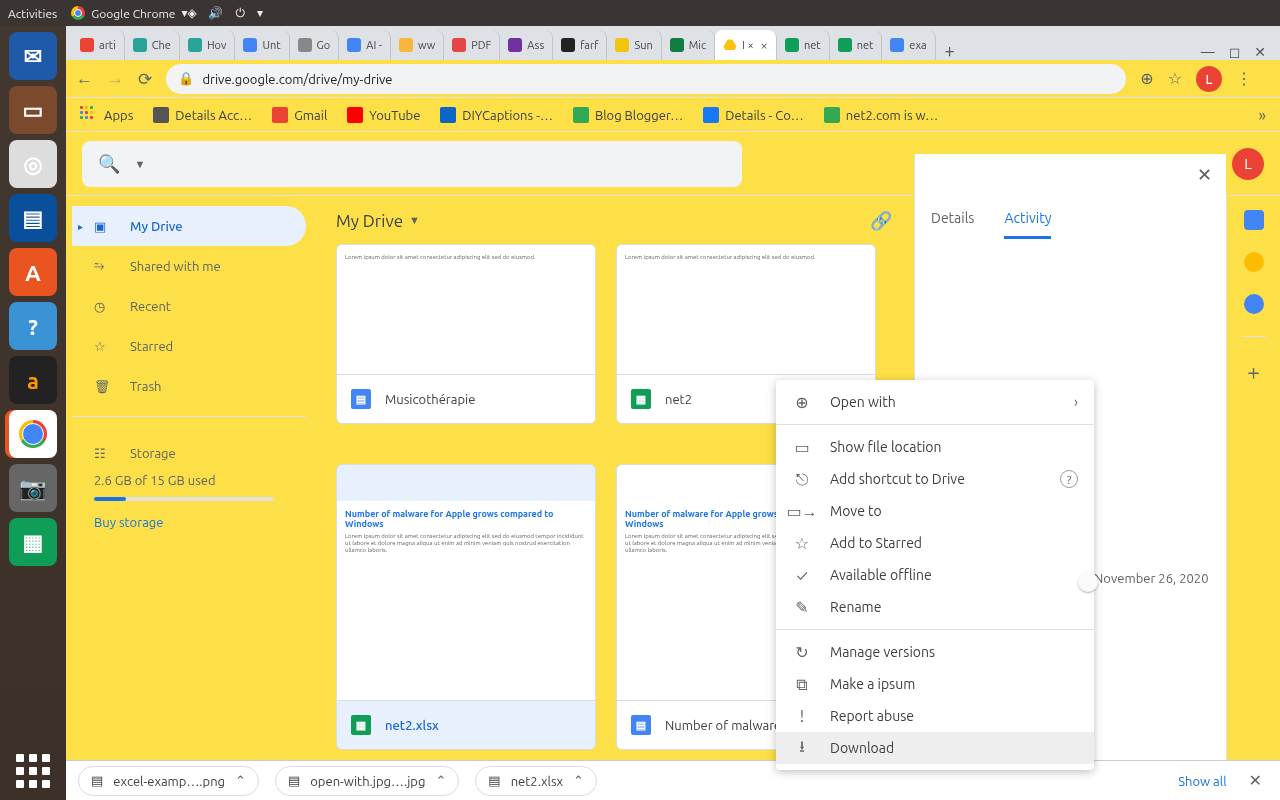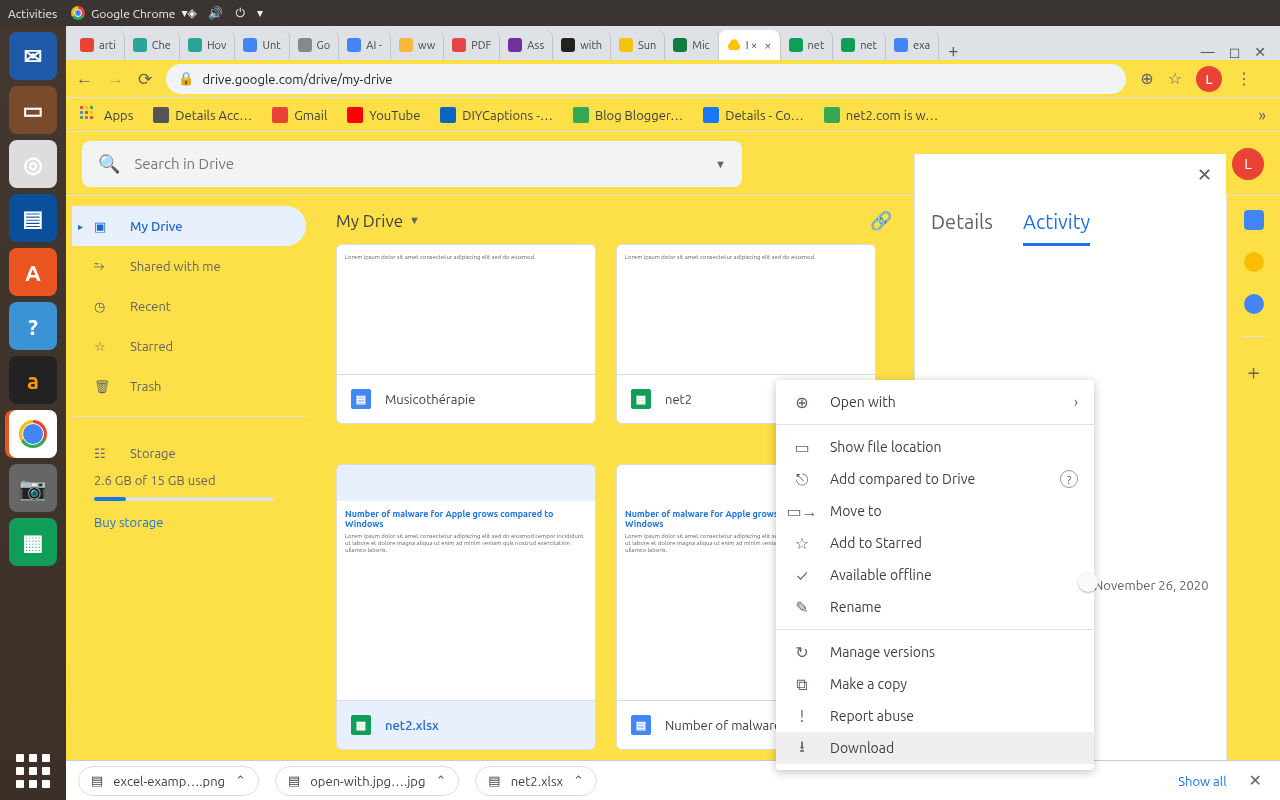--- a/index.html
+++ b/index.html
@@ -95,21 +95,21 @@
 .ctxmenu .mi:hover,.ctxmenu .mi.hl{background:#eee;}
 .ctxmenu .sep{height:1px;background:#e0e0e0;margin:6px 0;}
 .ctxmenu .mico{width:20px;color:#5f6368;font-size:16px;display:flex;justify-content:center;}
 .ctxmenu .tail{margin-left:auto;color:#5f6368;font-size:14px;}
 .toggle{width:32px;height:14px;background:#ccc;border-radius:7px;position:relative;}
 .toggle::after{content:"";position:absolute;left:0;top:-3px;width:20px;height:20px;background:#fafafa;border-radius:50%;box-shadow:0 1px 2px rgba(0,0,0,0.3);}
 
 
 .details{position:absolute;right:54px;top:128px;width:312px;bottom:34px;border-left:1px solid #e0e0e0;background:#fff;padding:16px;}
 .details .close{position:absolute;right:14px;top:10px;color:#5f6368;font-size:18px;}
-.details .tabs{display:flex;gap:30px;margin-top:40px;font-size:20px;color:#5f6368;}
+.details .tabs{display:flex;gap:30px;margin-top:40px;font-size:14px;color:#5f6368;}
 .details .tabs .t.active{color:#1a73e8;border-bottom:3px solid #1a73e8;padding-bottom:10px;}
 .details .filelabel{margin-top:280px;display:flex;align-items:center;gap:10px;font-size:13px;color:#3c4043;}
 .details .norec{margin-top:30px;font-size:13px;color:#5f6368;line-height:1.4;}
 
 
 .dlbar{position:absolute;left:66px;right:0;bottom:0;height:40px;background:#fff;border-top:1px solid #ccc;display:flex;align-items:center;padding:0 12px;gap:16px;font-size:13px;color:#3c4043;}
 .dlitem{height:30px;border:1px solid #dadce0;border-radius:15px;display:flex;align-items:center;gap:10px;padding:0 12px;}
 .dlitem .caret{color:#5f6368;}
 .dlbar .showall{margin-left:auto;color:#1a73e8;}
 .dlbar .x{color:#5f6368;font-size:16px;padding:0 6px;}
@@ -197,21 +197,21 @@
       <div class="tab">
         <span class="fav" style="background:#e64545"></span>
         <span>PDF</span>
       </div>
       <div class="tab">
         <span class="fav" style="background:#7030a0"></span>
         <span>Ass</span>
       </div>
       <div class="tab">
         <span class="fav" style="background:#222"></span>
-        <span>with</span>
+        <span>farf</span>
       </div>
       <div class="tab">
         <span class="fav" style="background:#f1c40f"></span>
         <span>Sun</span>
       </div>
       <div class="tab">
         <span class="fav" style="background:#107c41"></span>
         <span>Mic</span>
       </div>
       <div class="tab active">
@@ -295,21 +295,20 @@
       <div class="bk">
         <span class="bico" style="background:#34a853"></span>
         <span>net2.com is w…</span>
       </div>
       <span class="more">»</span>
     </div>
 
   <div class="drivehdr">
     <div class="searchwrap">
       <span style="font-size:18px;">🔍</span>
-      <input placeholder="Search in Drive" style="">
       <span class="dd">▼</span>
     </div>
     <div class="hdricons">
       <span>✓</span>
       <span>?</span>
       <span>⚙</span>
       <div class="grid-apps">
           <span></span>
           <span></span>
           <span></span>
@@ -468,21 +467,21 @@
       <span>Open with</span>
       <span class="tail">›</span>
     </div>
     <div class="sep"></div>
     <div class="mi">
       <span class="mico">▭</span>
       <span>Show file location</span>
     </div>
     <div class="mi">
       <span class="mico">⎋</span>
-      <span>Add compared to Drive</span>
+      <span>Add shortcut to Drive</span>
       <span class="tail" style="border:1px solid #999;border-radius:50%;width:18px;height:18px;display:flex;align-items:center;justify-content:center;font-size:12px;">?</span>
     </div>
     <div class="mi">
       <span class="mico">▭→</span>
       <span>Move to</span>
     </div>
     <div class="mi">
       <span class="mico">☆</span>
       <span>Add to Starred</span>
     </div>
@@ -495,21 +494,21 @@
       <span class="mico">✎</span>
       <span>Rename</span>
     </div>
     <div class="sep"></div>
     <div class="mi">
       <span class="mico">↻</span>
       <span>Manage versions</span>
     </div>
     <div class="mi">
       <span class="mico">⧉</span>
-      <span>Make a copy</span>
+      <span>Make a ipsum</span>
     </div>
     <div class="mi">
       <span class="mico">!</span>
       <span>Report abuse</span>
     </div>
     <div class="mi hl">
       <span class="mico">⭳</span>
       <span>Download</span>
     </div>
   </div>

